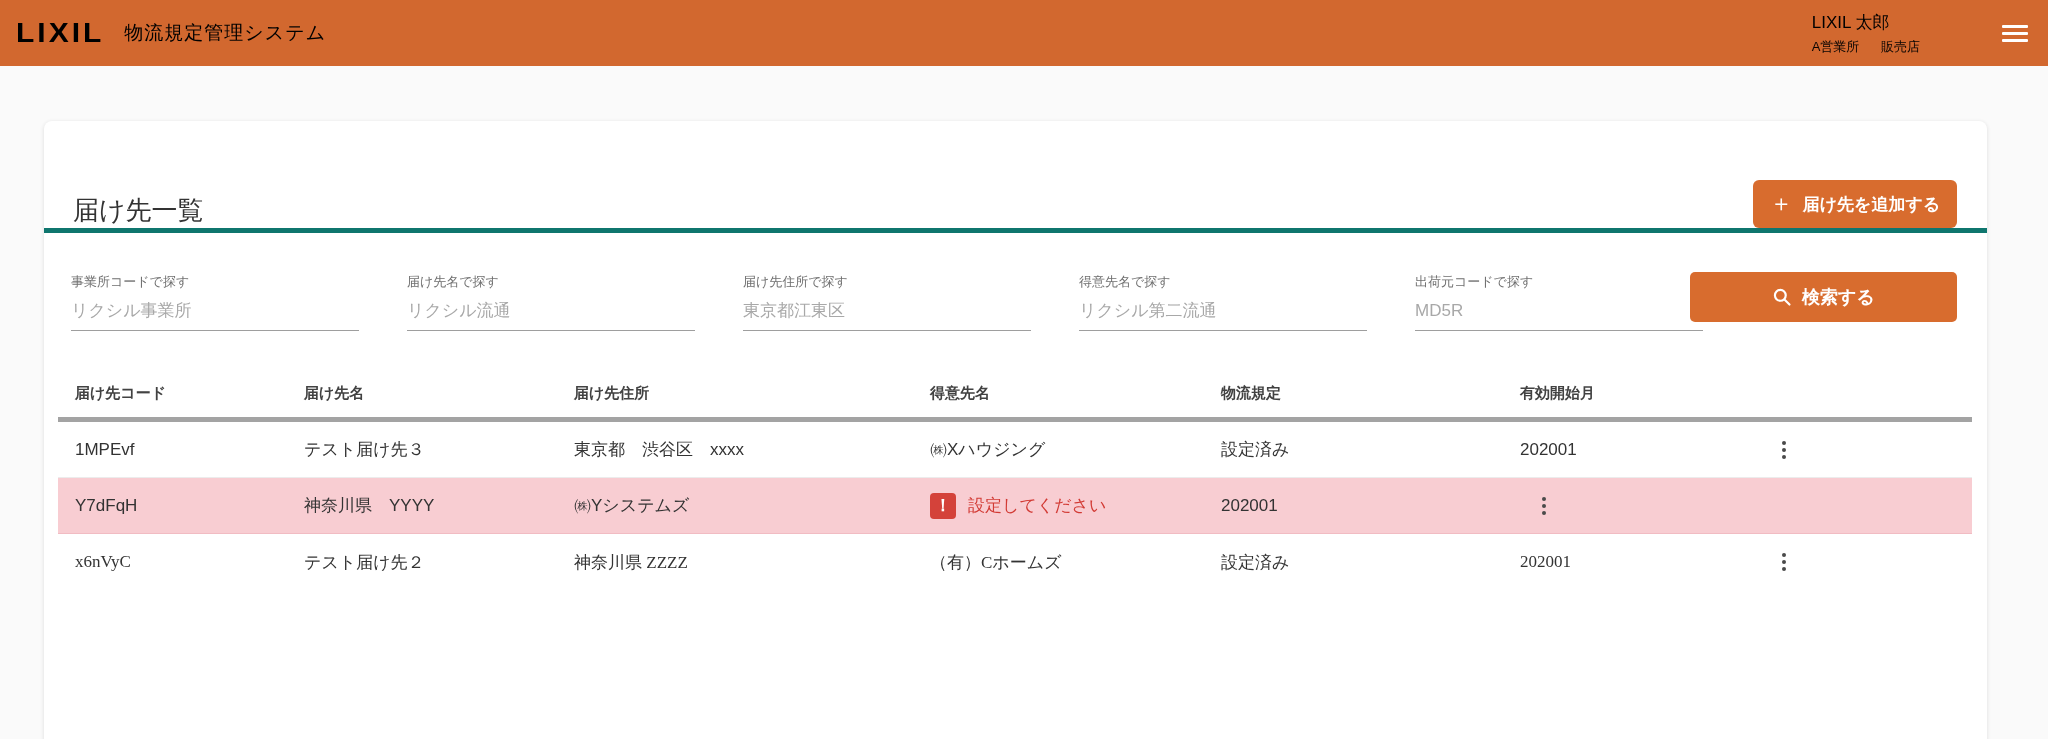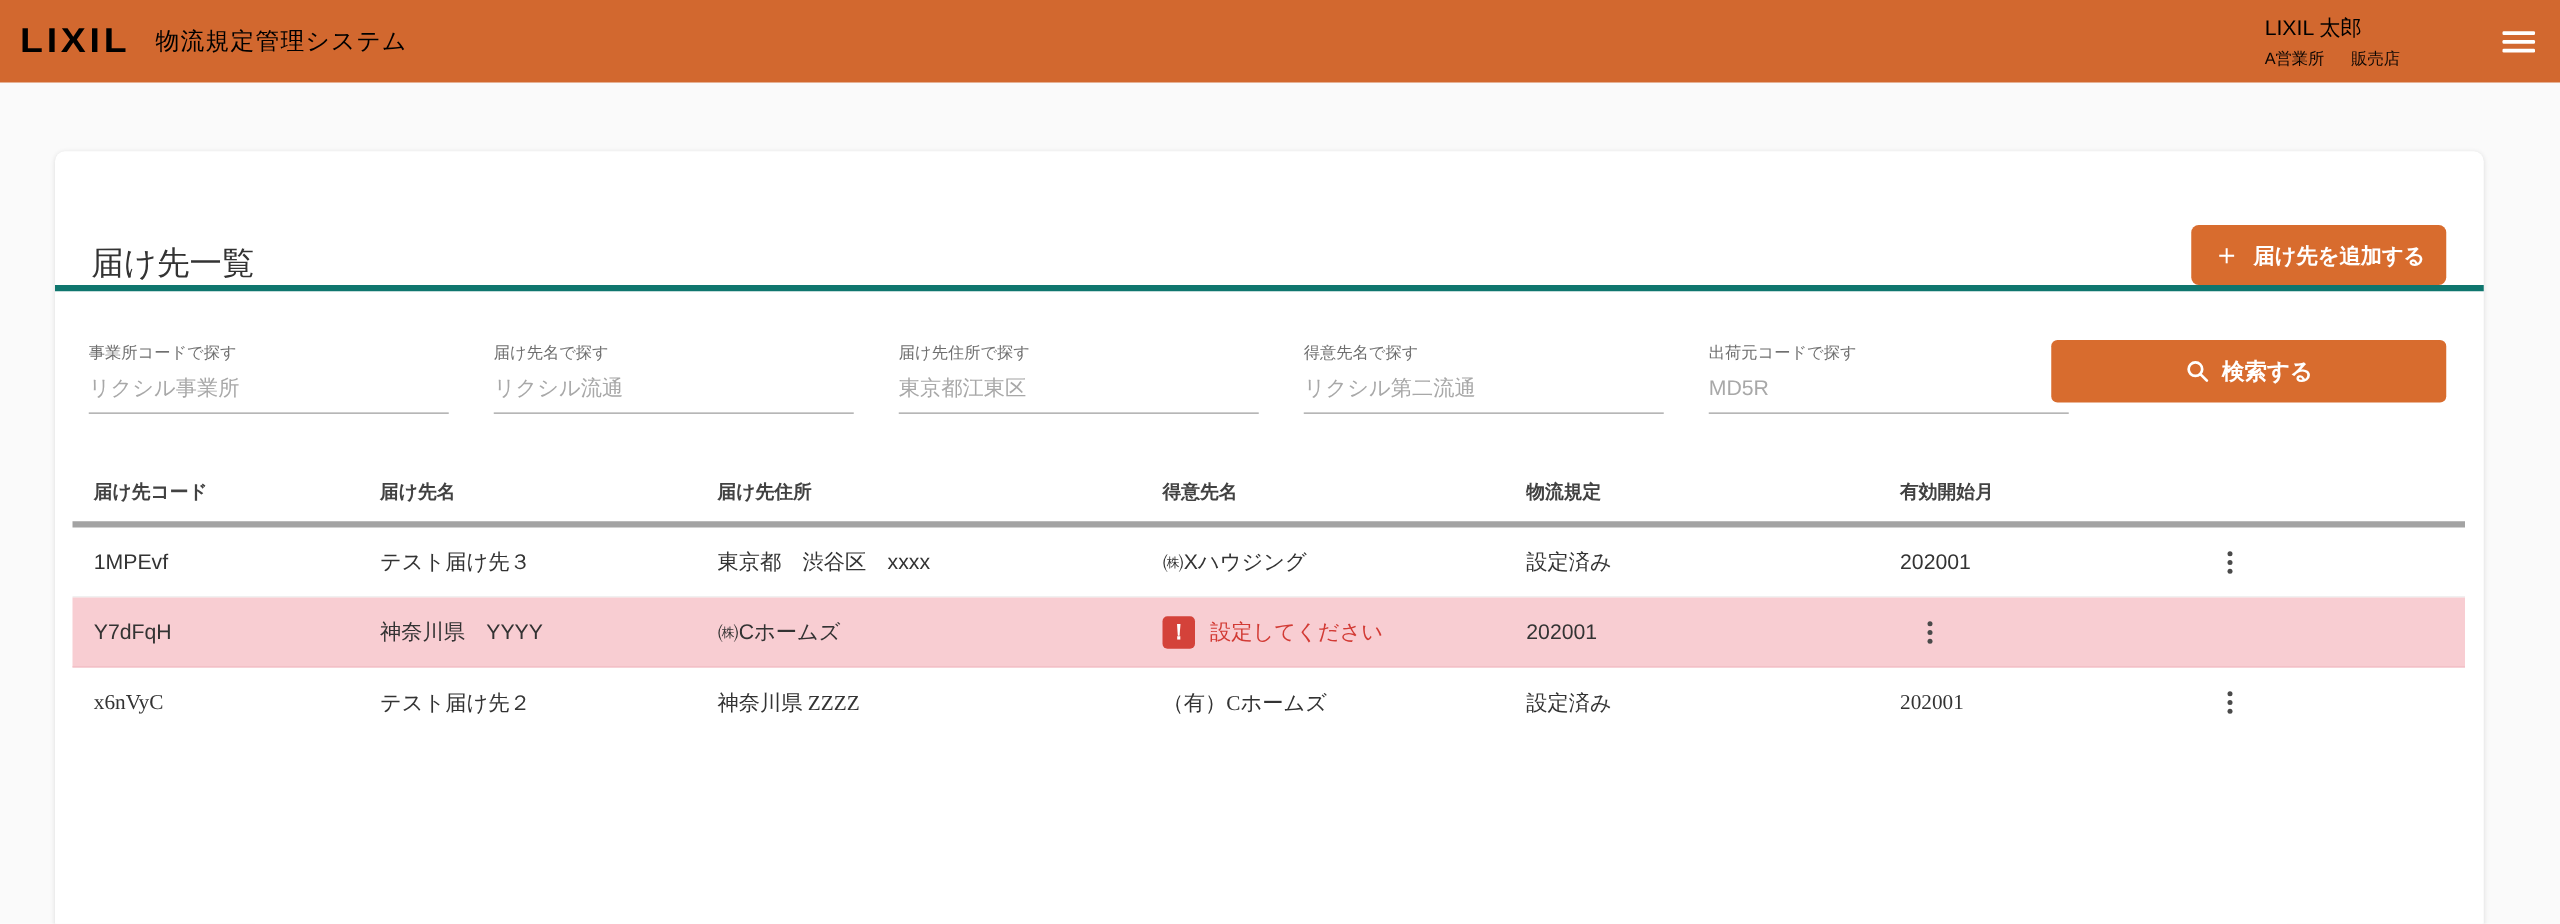--- a/index.html
+++ b/index.html
@@ -58,33 +58,33 @@
     font-family:inherit; font-weight:bold;
     border-radius:6px;
   }
   .add-btn { width:204px; height:48px; font-size:17px; }
   .add-btn .plus { font-size:23px; font-weight:normal; margin-right:10px; margin-top:-2px; }
 
   
   .filters {
     position:relative; height:137px;
     padding:40px 30px 0 27px;
-    display:flex; gap:36px;
+    display:flex; gap:48px;
   }
   .filter-field { width:288px; }
   .filter-label { font-size:13px; color:#6f6f6f; margin-bottom:7px; }
   .filter-input {
     width:100%; border:none; border-bottom:1px solid #9e9e9e;
     font-size:17px; font-family:inherit; color:#333;
     padding:3px 0 9px; background:transparent; outline:none;
   }
   .filter-input::placeholder { color:#a8a8a8; opacity:1; }
   .search-btn {
     position:absolute; right:30px; top:39px;
-    width:316px; height:50px; font-size:18px; border-radius:5px;
+    width:267px; height:50px; font-size:18px; border-radius:5px;
   }
   .search-btn svg { margin-right:10px; }
 
   
   .table { margin:0 15px 0 14px; }
   .t-row {
     display:grid;
     grid-template-columns:246px 270px 356px 291px 299px 240px 48px;
     align-items:center;
   }
@@ -192,21 +192,21 @@
       <div class="kebab">
         <span class="dot"></span>
           <span class="dot"></span>
           <span class="dot"></span>
       </div>
     </div>
 
     <div class="t-row t-body-row row-error">
       <div class="cell">Y7dFqH</div>
       <div class="cell">神奈川県　YYYY</div>
-      <div class="cell">㈱Cホームズ</div>
+      <div class="cell">㈱Yシステムズ</div>
       <div class="cell reg-error">
         <span class="err-icon">！</span>
         <span>設定してください</span>
       </div>
       <div class="cell">202001</div>
       <div class="kebab">
         <span class="dot"></span>
           <span class="dot"></span>
           <span class="dot"></span>
       </div>

